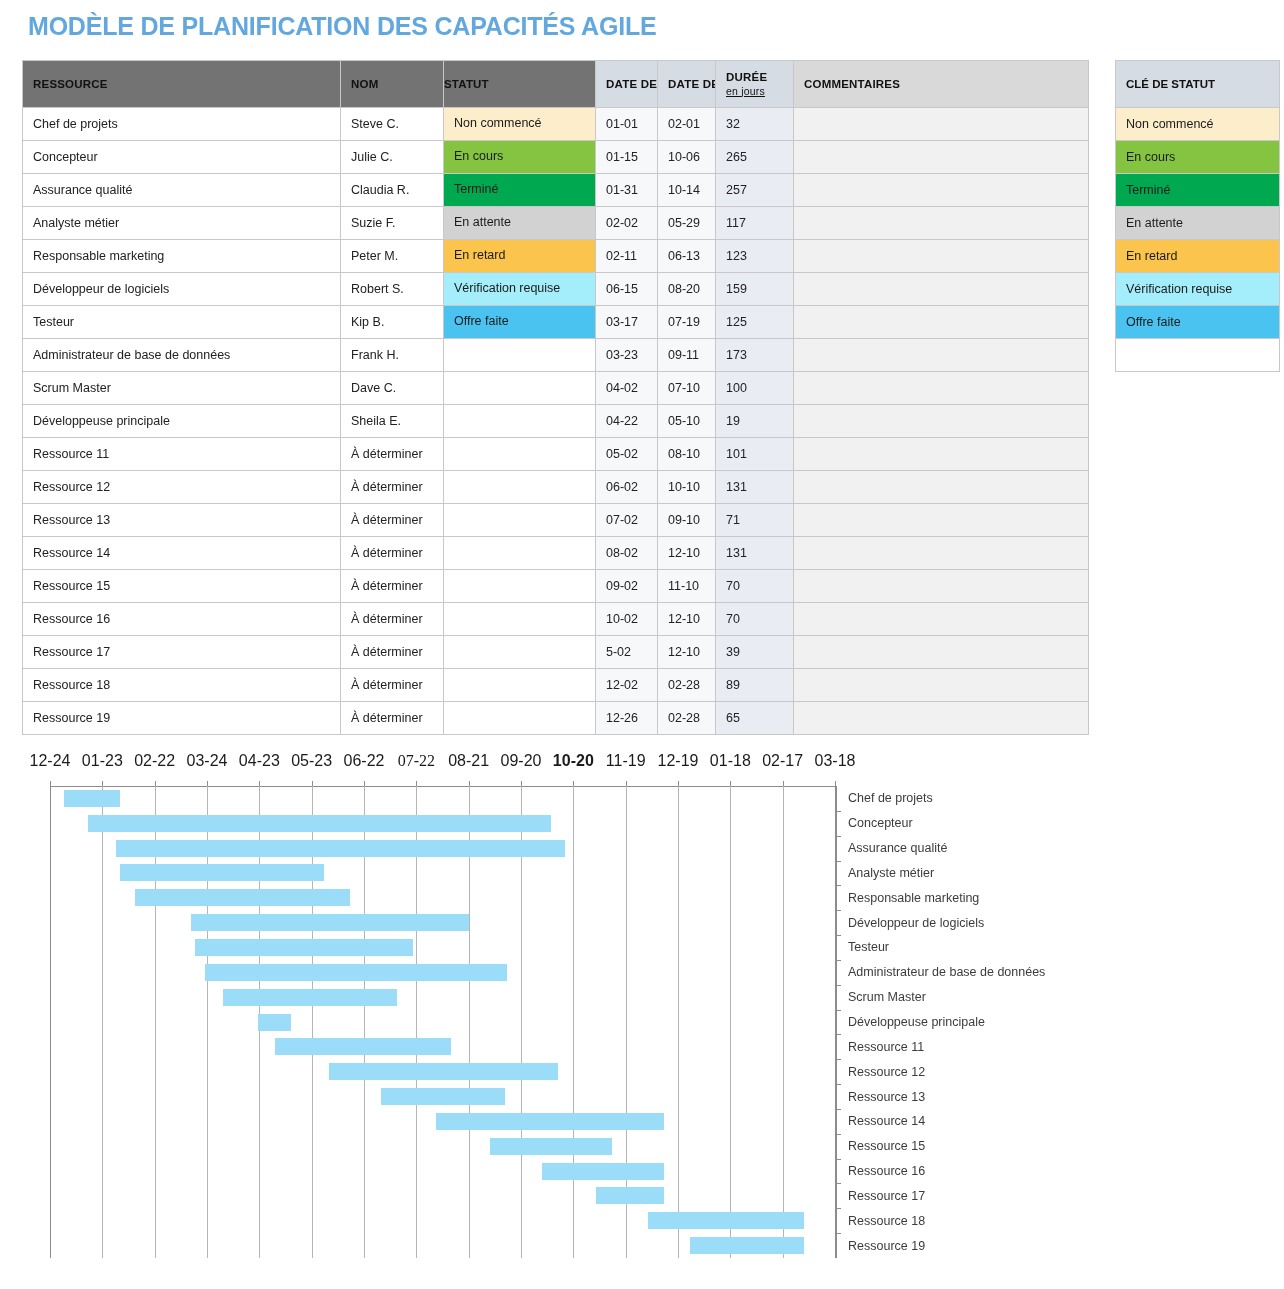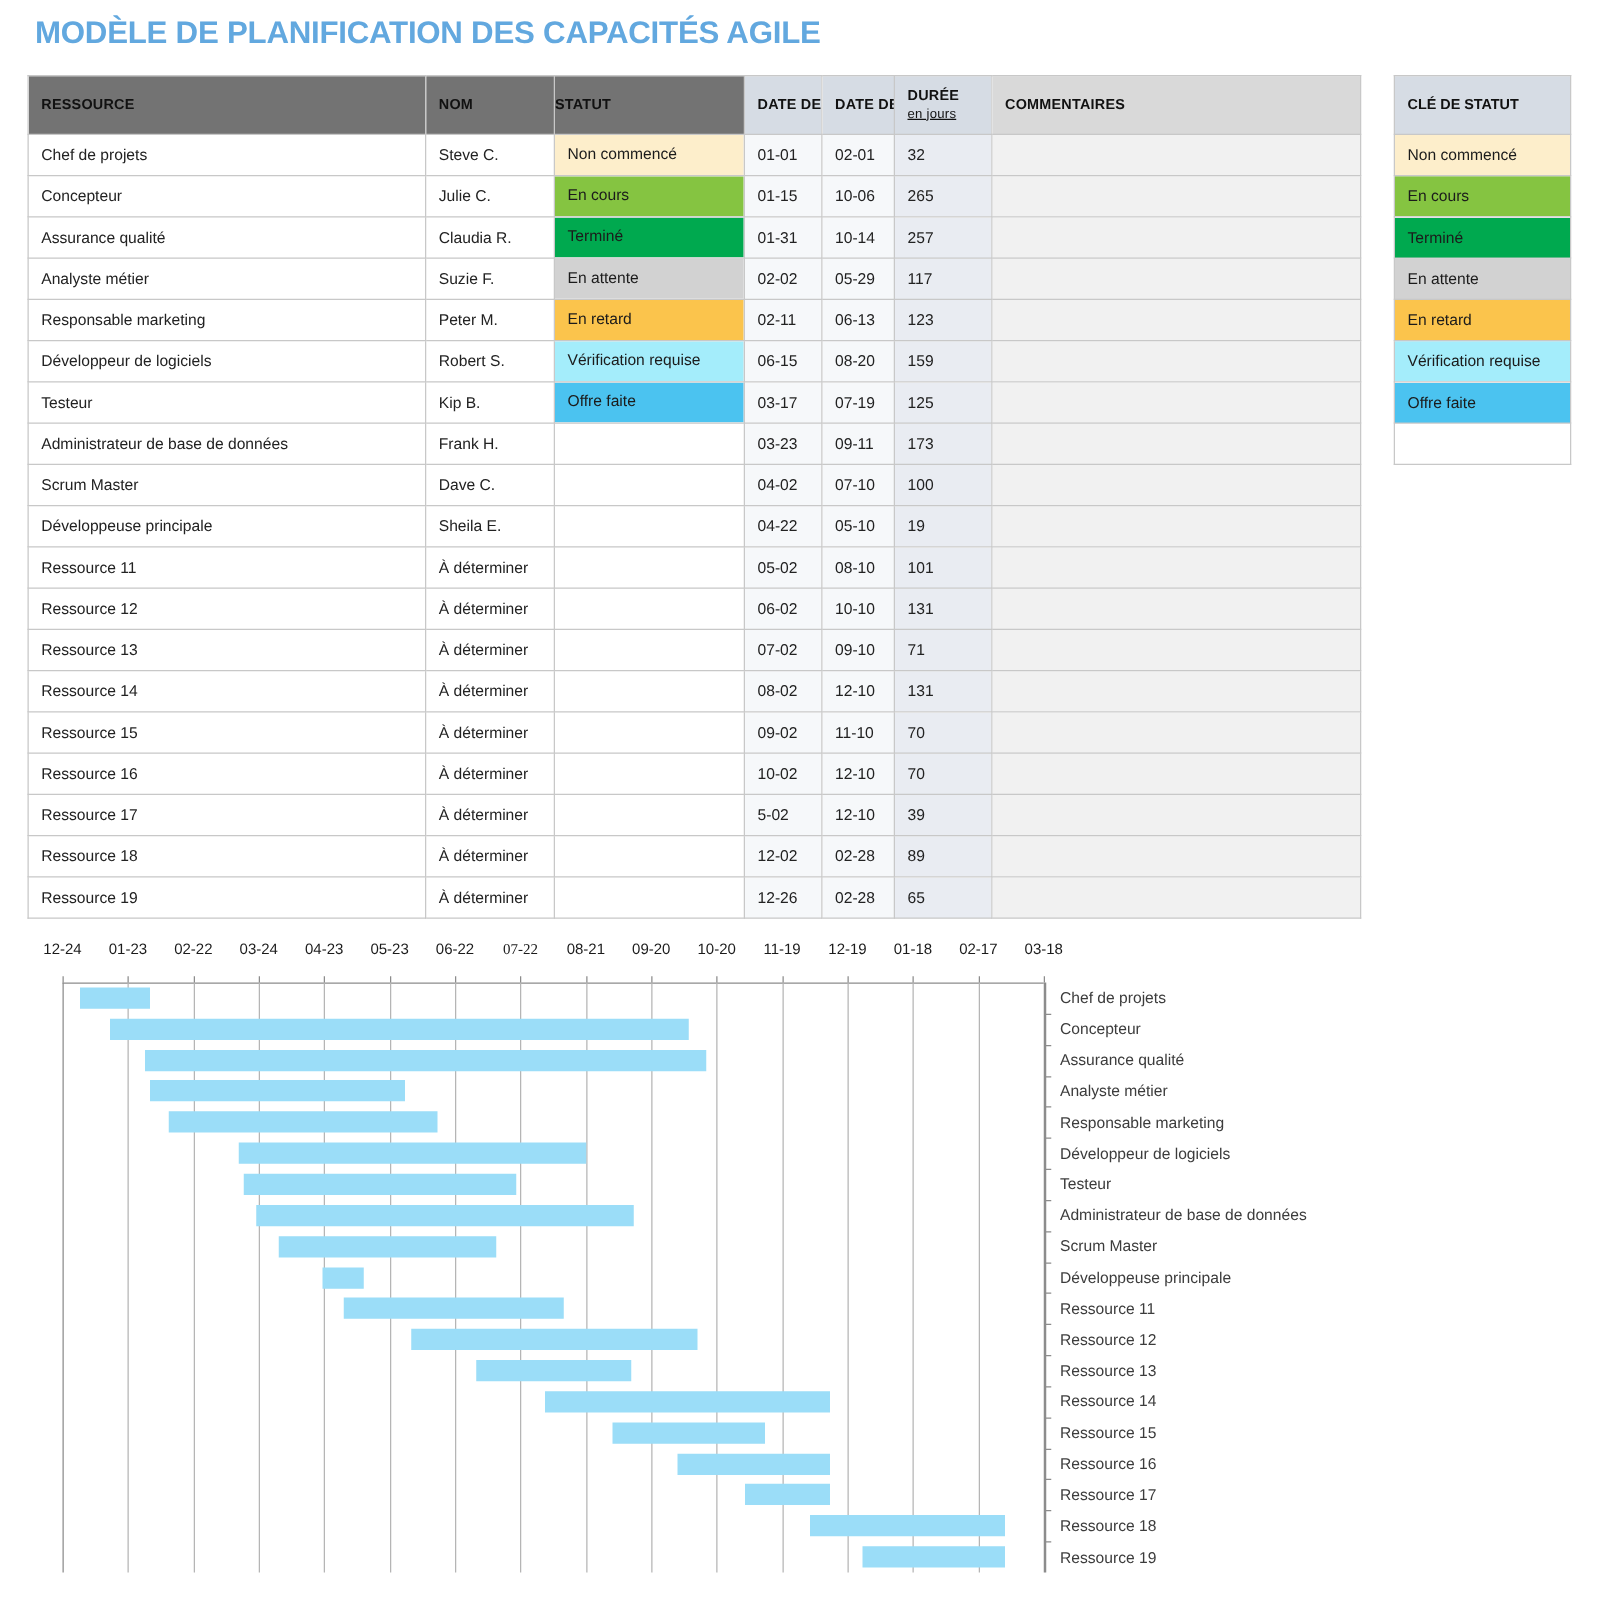--- a/index.html
+++ b/index.html
@@ -75,21 +75,21 @@
     font-size: 12.5px;
     color: #1b1b1b;
     white-space: nowrap;
     overflow: hidden;
   }
 
   
   .key-panel {
     position: absolute;
     left: 1115px; top: 60px;
-    width: 142px;
+    width: 165px;
   }
   .key-panel table {
     border-collapse: collapse;
     width: 100%;
     table-layout: fixed;
   }
   .key-panel th, .key-panel td {
     border: 1px solid #c8c8c8;
     font-size: 12.5px;
     padding: 0 10px;
@@ -110,21 +110,21 @@
 
   
   .gantt {
     position: absolute;
     left: 0px; top: 752px;
     width: 1284px; height: 537px;
   }
   .gantt-axis-labels { position: absolute; left: 0; top: 0; width: 100%; height: 26px; }
   .gantt-axis-labels span {
     position: absolute;
-    font-size: 12px;
+    font-size: 16px;
     color: #1b1b1b;
     transform: translateX(-50%);
     white-space: nowrap;
     top: 0;
   }
   .plot {
     position: absolute;
     left: 50px; top: 34px;
     width: 785px; height: 472px;
   }
@@ -442,21 +442,21 @@
       <span style="left: 50px;">12-24</span>
       <span style="left: 102.333px;">01-23</span>
       <span style="left: 154.667px;">02-22</span>
       <span style="left: 207px;">03-24</span>
       <span style="left: 259.333px;">04-23</span>
       <span style="left: 311.667px;">05-23</span>
       <span style="left: 364px;">06-22</span>
       <span style="left: 416.333px; font-family: Liberation Serif, serif;">07-22</span>
       <span style="left: 468.667px;">08-21</span>
       <span style="left: 521px;">09-20</span>
-      <span style="left: 573.333px;">10-20</span>
+      <span style="left: 573.333px; font-weight: bold;">10-20</span>
       <span style="left: 625.667px;">11-19</span>
       <span style="left: 678px;">12-19</span>
       <span style="left: 730.333px;">01-18</span>
       <span style="left: 782.667px;">02-17</span>
       <span style="left: 835px;">03-18</span>
     </div>
   <div class="plot" id="gantt-plot">
     <div class="topline"></div>
   <div class="vline edge" style="left: 0px;"></div>
       <div class="tick" style="left: 0px;"></div>

